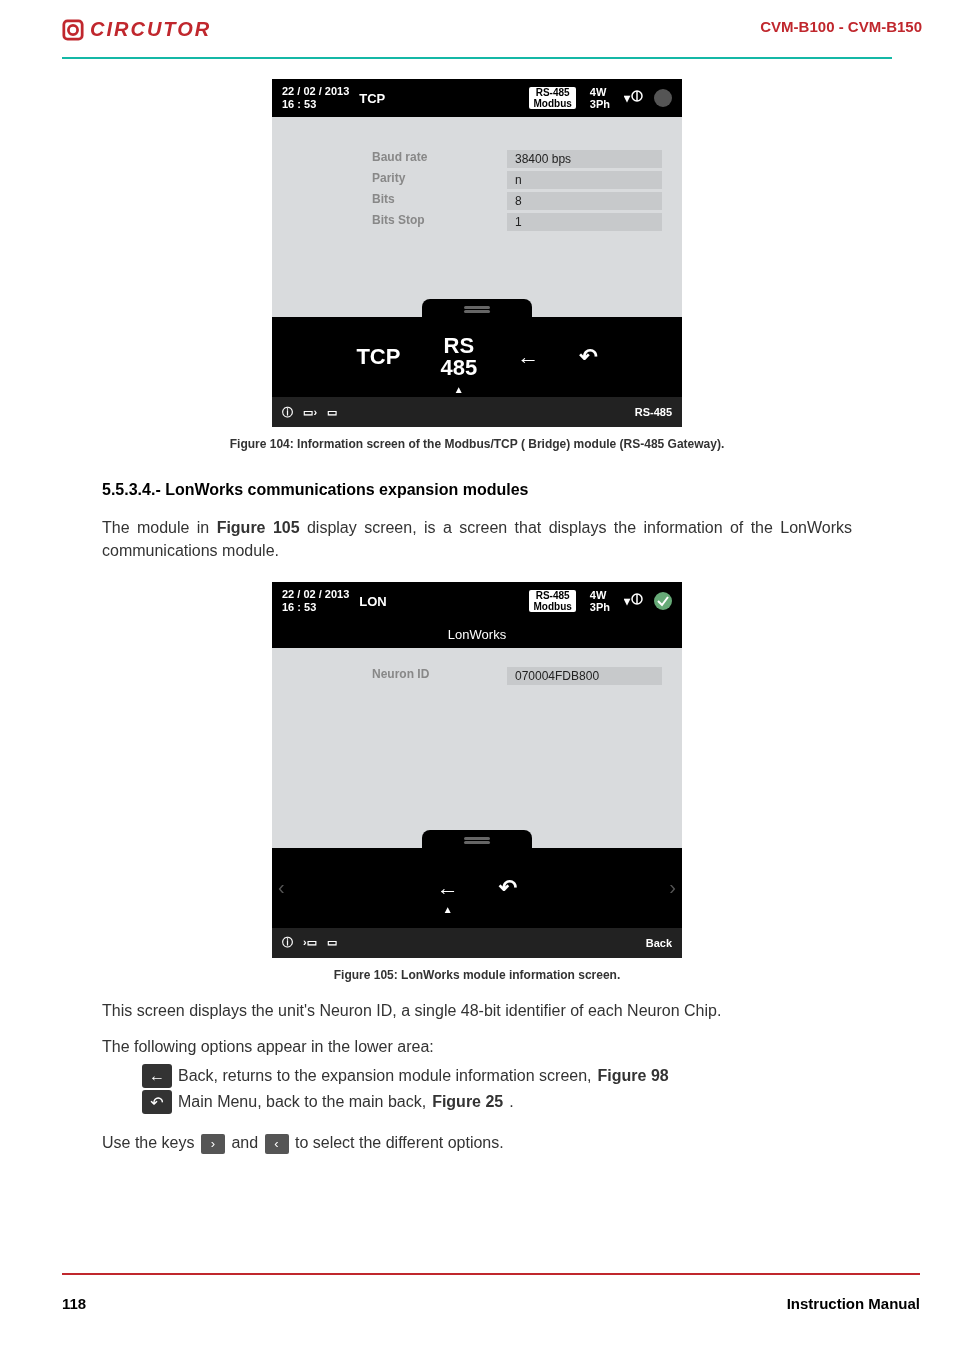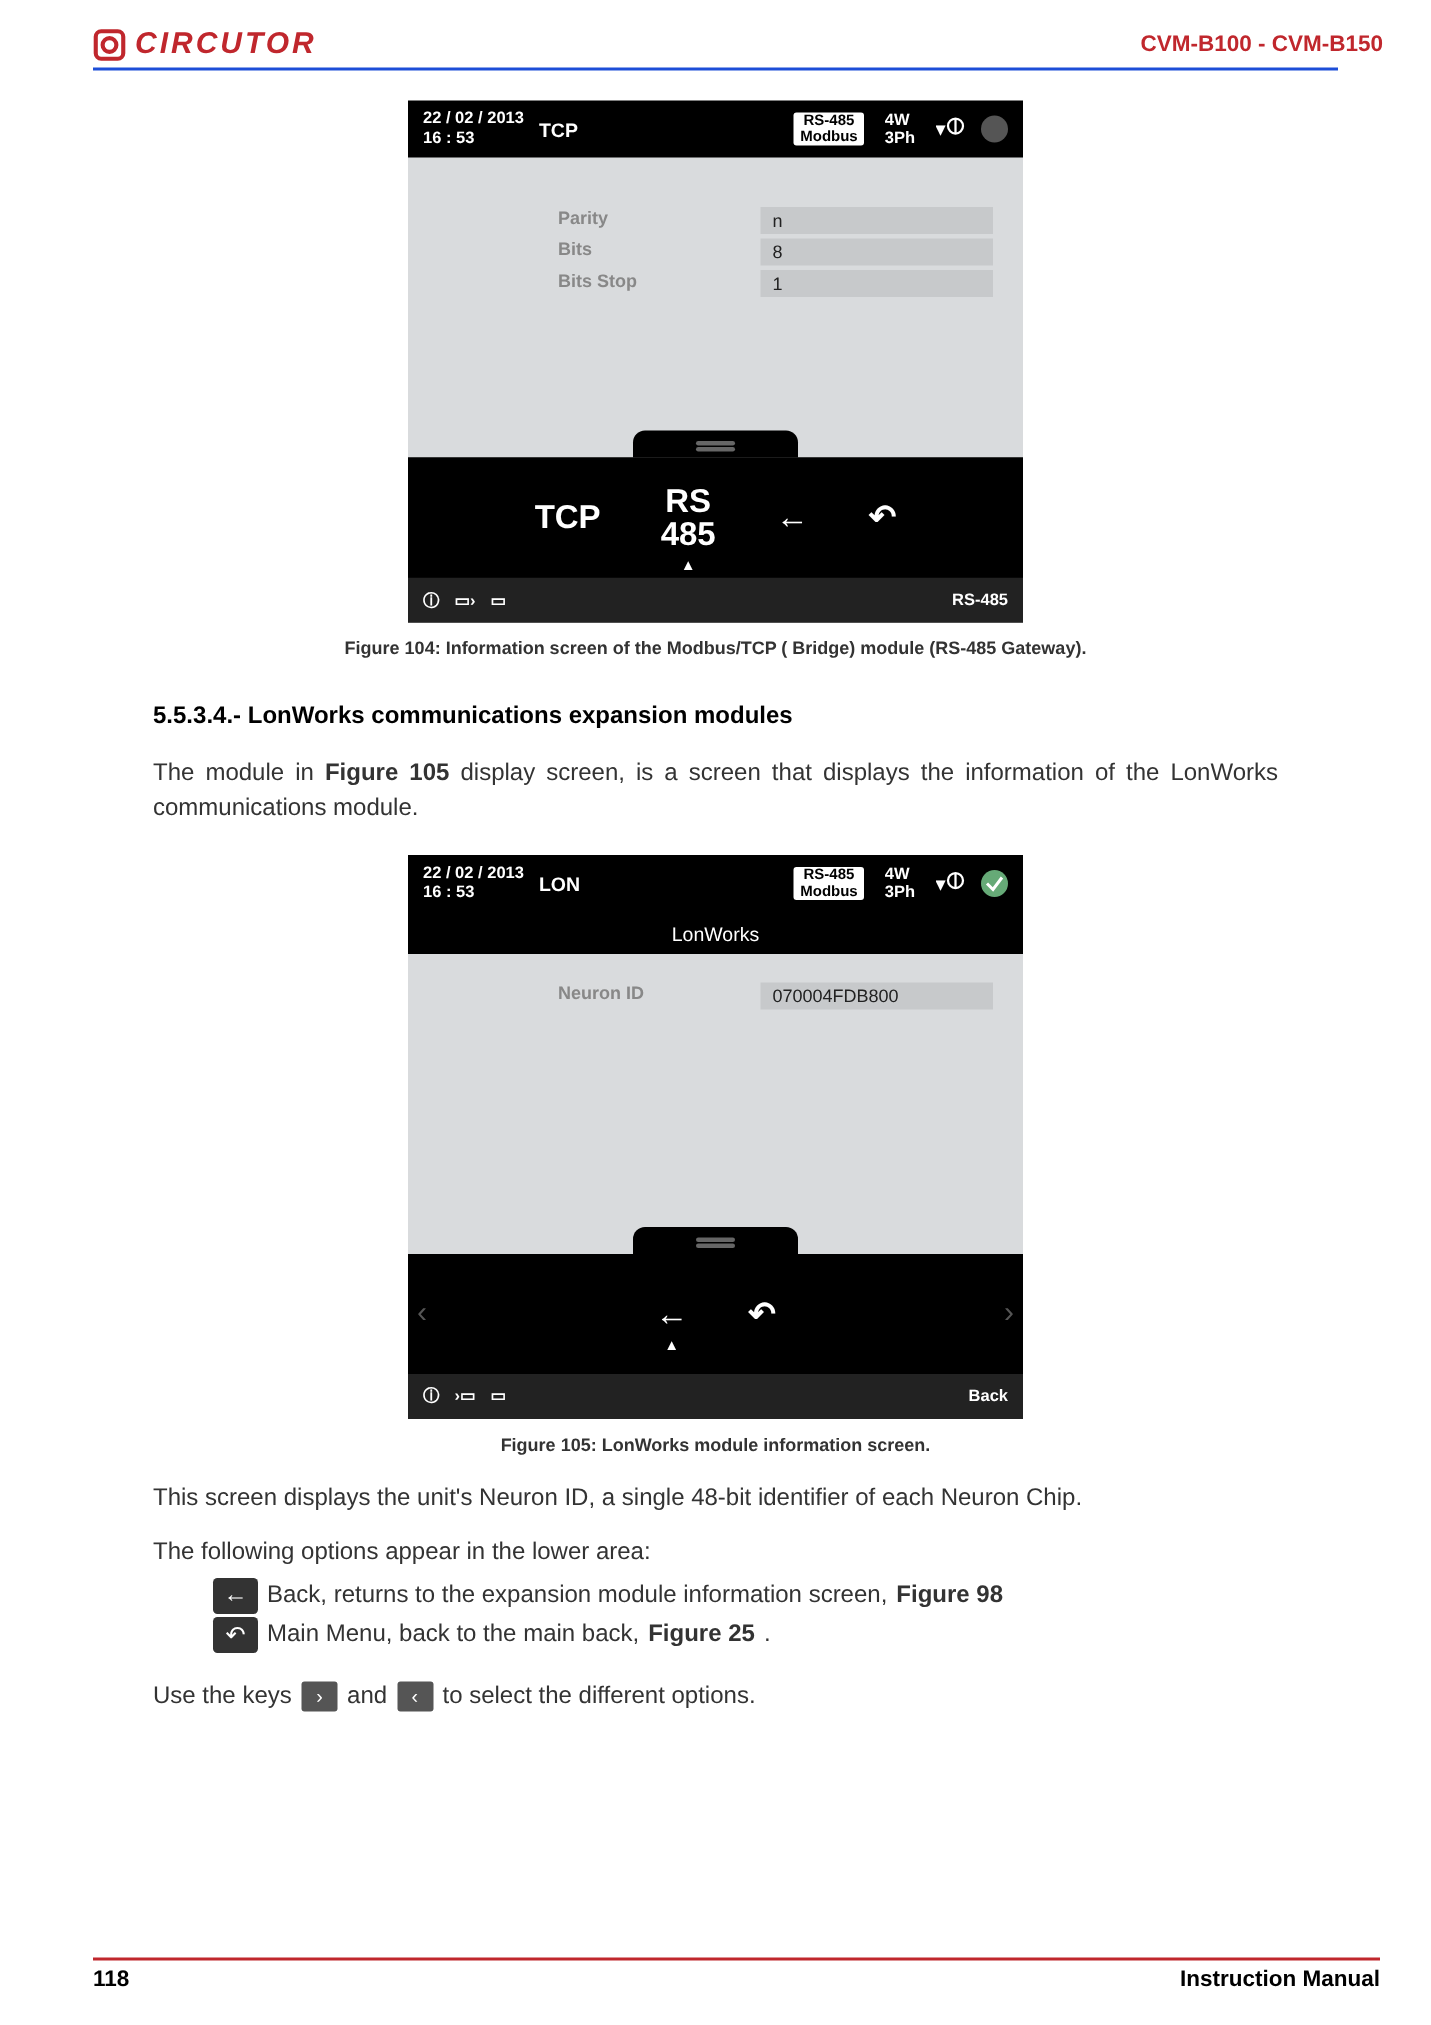--- a/index.html
+++ b/index.html
@@ -1,18 +1,18 @@
 <!DOCTYPE html>
 <html><head>
 <meta charset="utf-8">
 <style>
   * { box-sizing: border-box; margin: 0; padding: 0; }
   body { width: 954px; height: 1350px; background: #fff; font-family: Arial, Helvetica, sans-serif; position: relative; }
   .page { padding: 18px 62px 0 62px; }
-  .header-row { display: flex; justify-content: space-between; align-items: center; border-bottom: 2px solid #1d4ed8; padding-bottom: 4px; }
+  .header-row { display: flex; justify-content: space-between; align-items: flex-start; border-bottom: 2px solid #14b8a6; padding-bottom: 16px; }
   .logo { display: flex; align-items: center; gap: 6px; }
   .logo-mark { width: 22px; height: 22px; }
   .logo-text { color: #c0272d; font-weight: bold; letter-spacing: 2px; font-size: 20px; font-style: italic;}
   .doc-code { color: #c0272d; font-weight: bold; font-size: 15px; margin-right: -30px;}
   .screenshot-wrap { display: flex; justify-content: center; margin-top: 20px; }
   .device-screen { width: 410px; background: #000; position: relative; font-family: Arial, sans-serif; }
   .ds-header { display: flex; align-items: center; color: #fff; font-size: 11px; padding: 6px 10px; font-weight: bold; }
   .ds-date { line-height: 1.2; }
   .ds-tcp { margin-left: 10px; font-size: 13px; }
   .ds-badge { background: #fff; color: #000; border-radius: 2px; padding: 0 4px; font-size: 10px; margin-left: auto; text-align: center; line-height: 1.1; }
@@ -33,21 +33,21 @@
   .ds-selected::after { content:"▲"; position:absolute; bottom:-16px; left:50%; transform:translateX(-50%); font-size:10px; color:#fff;}
   .ds-footer { background: #222; height: 30px; display: flex; align-items: center; color: #fff; font-size: 11px; font-weight:bold; padding:0 10px; gap:10px; justify-content:center;}
   .ds-footer-right { margin-left:auto;}
   .caption { text-align: center; font-size: 12px; font-weight: bold; color: #333; margin-top: 10px; }
   .section-heading { font-weight: bold; font-size: 16px; margin-top: 30px; margin-left: 40px; }
   .body-text { font-size: 16px; color: #333; margin: 18px 40px 0 40px; text-align: justify; line-height: 1.4; }
   .opt-list { margin: 6px 40px 0 80px; font-size:16px; color:#333; }
   .opt-row { display:flex; align-items:center; gap:6px; margin:2px 0;}
   .keybox { display:inline-flex; align-items:center; justify-content:center; width:30px; height:24px; background:#333; color:#fff; border-radius:3px; font-size:16px; vertical-align:middle;}
   .inline-key { display:inline-flex; align-items:center; justify-content:center; width:24px; height:20px; background:#555; color:#fff; border-radius:2px; font-size:13px; vertical-align:middle; margin:0 2px;}
-  .page-footer { position:absolute; bottom:22px; left:62px; right:34px; border-top:2px solid #c0272d; padding-top:4px; display:flex; justify-content:space-between; font-size:15px;}
+  .page-footer { position:absolute; bottom:38px; left:62px; right:34px; border-top:2px solid #c0272d; padding-top:20px; display:flex; justify-content:space-between; font-size:15px;}
   .page-num { font-weight:bold;}
   .manual-label { font-weight:bold;}
   .tri-svg{width:20px;height:20px;}
 </style>
 </head>
 <body>
 
 <div class="page">
   <div class="header-row">
     <div class="logo">
@@ -77,20 +77,24 @@
           <div>3Ph</div>
         </div>
         <svg class="tri-svg ds-icon-tri" viewBox="0 0 20 20">
             <text x="0" y="14" font-size="12" fill="#fff">▾</text>
             <circle cx="13" cy="8" r="5" fill="none" stroke="#fff" stroke-width="1.5"></circle>
             <line x1="13" y1="3" x2="13" y2="13" stroke="#fff" stroke-width="1.5"></line>
           </svg>
         <div class="ds-icon-dot"></div>
       </div>
       <div class="ds-body">
+        <div class="ds-row">
+            <div class="ds-label">Baud rate</div>
+            <div class="ds-value">38400 bps</div>
+          </div>
         <div class="ds-row">
             <div class="ds-label">Parity</div>
             <div class="ds-value">n</div>
           </div>
         <div class="ds-row">
             <div class="ds-label">Bits</div>
             <div class="ds-value">8</div>
           </div>
         <div class="ds-row">
             <div class="ds-label">Bits Stop</div>

